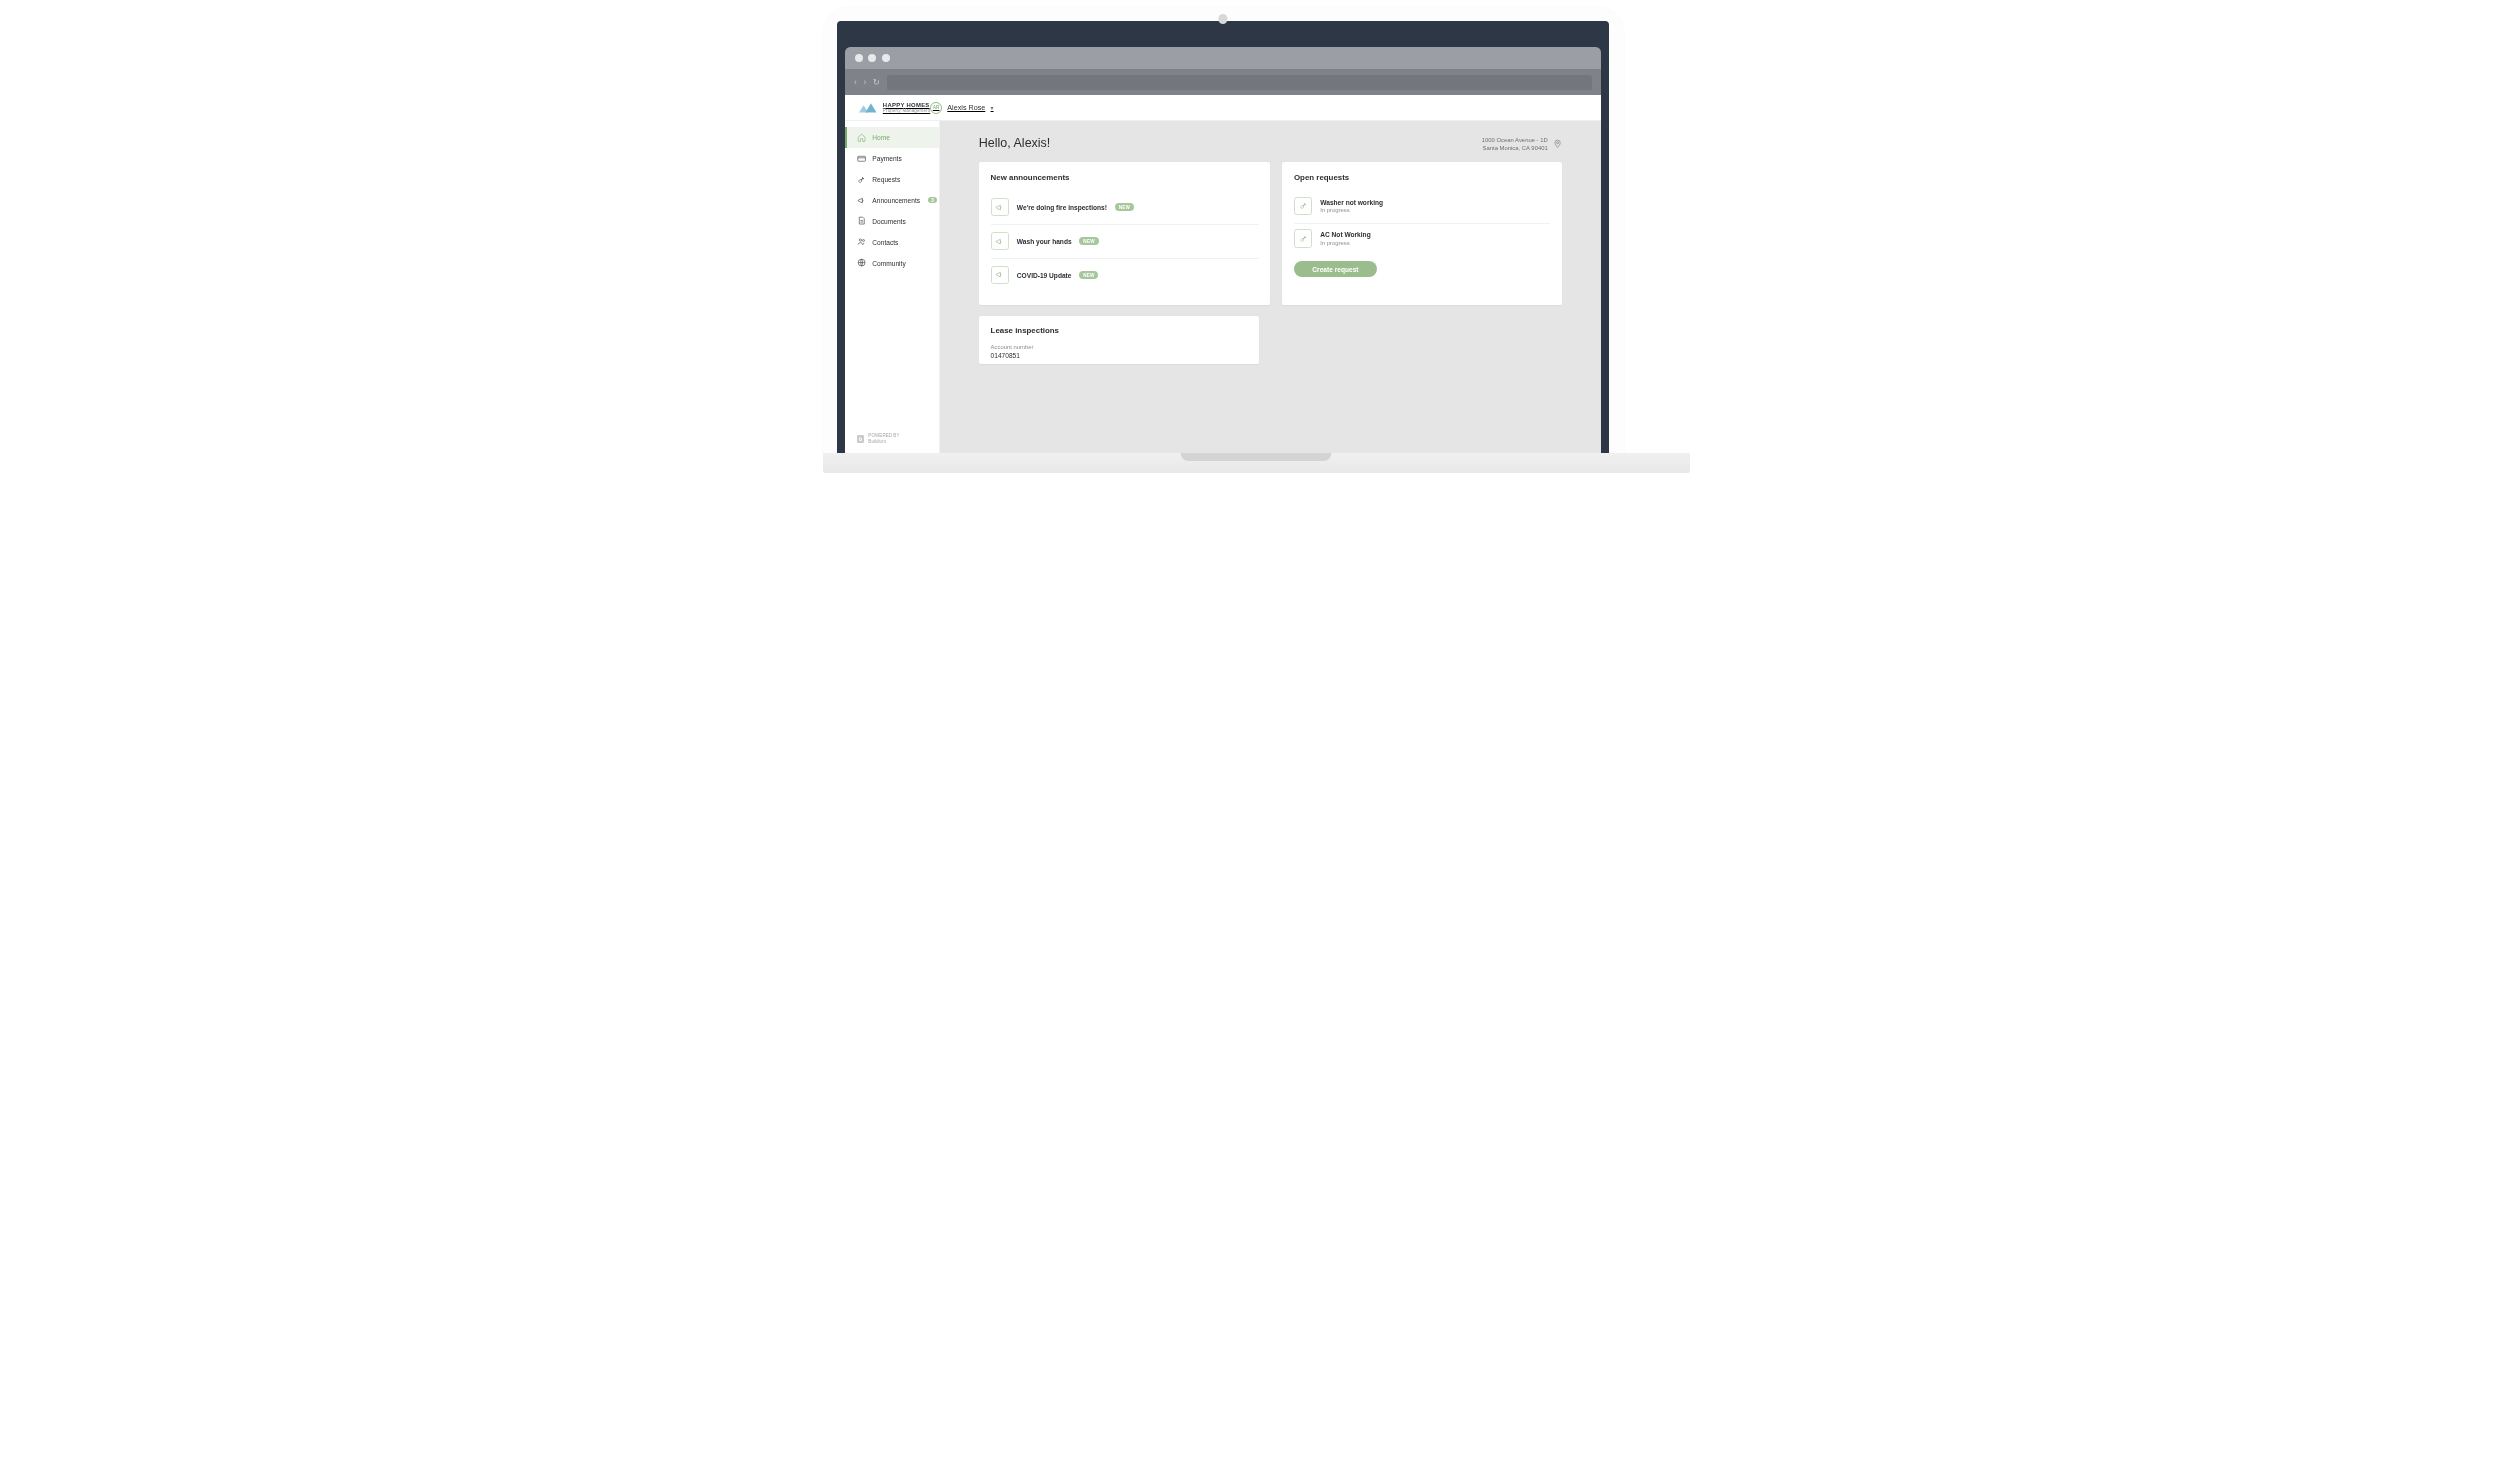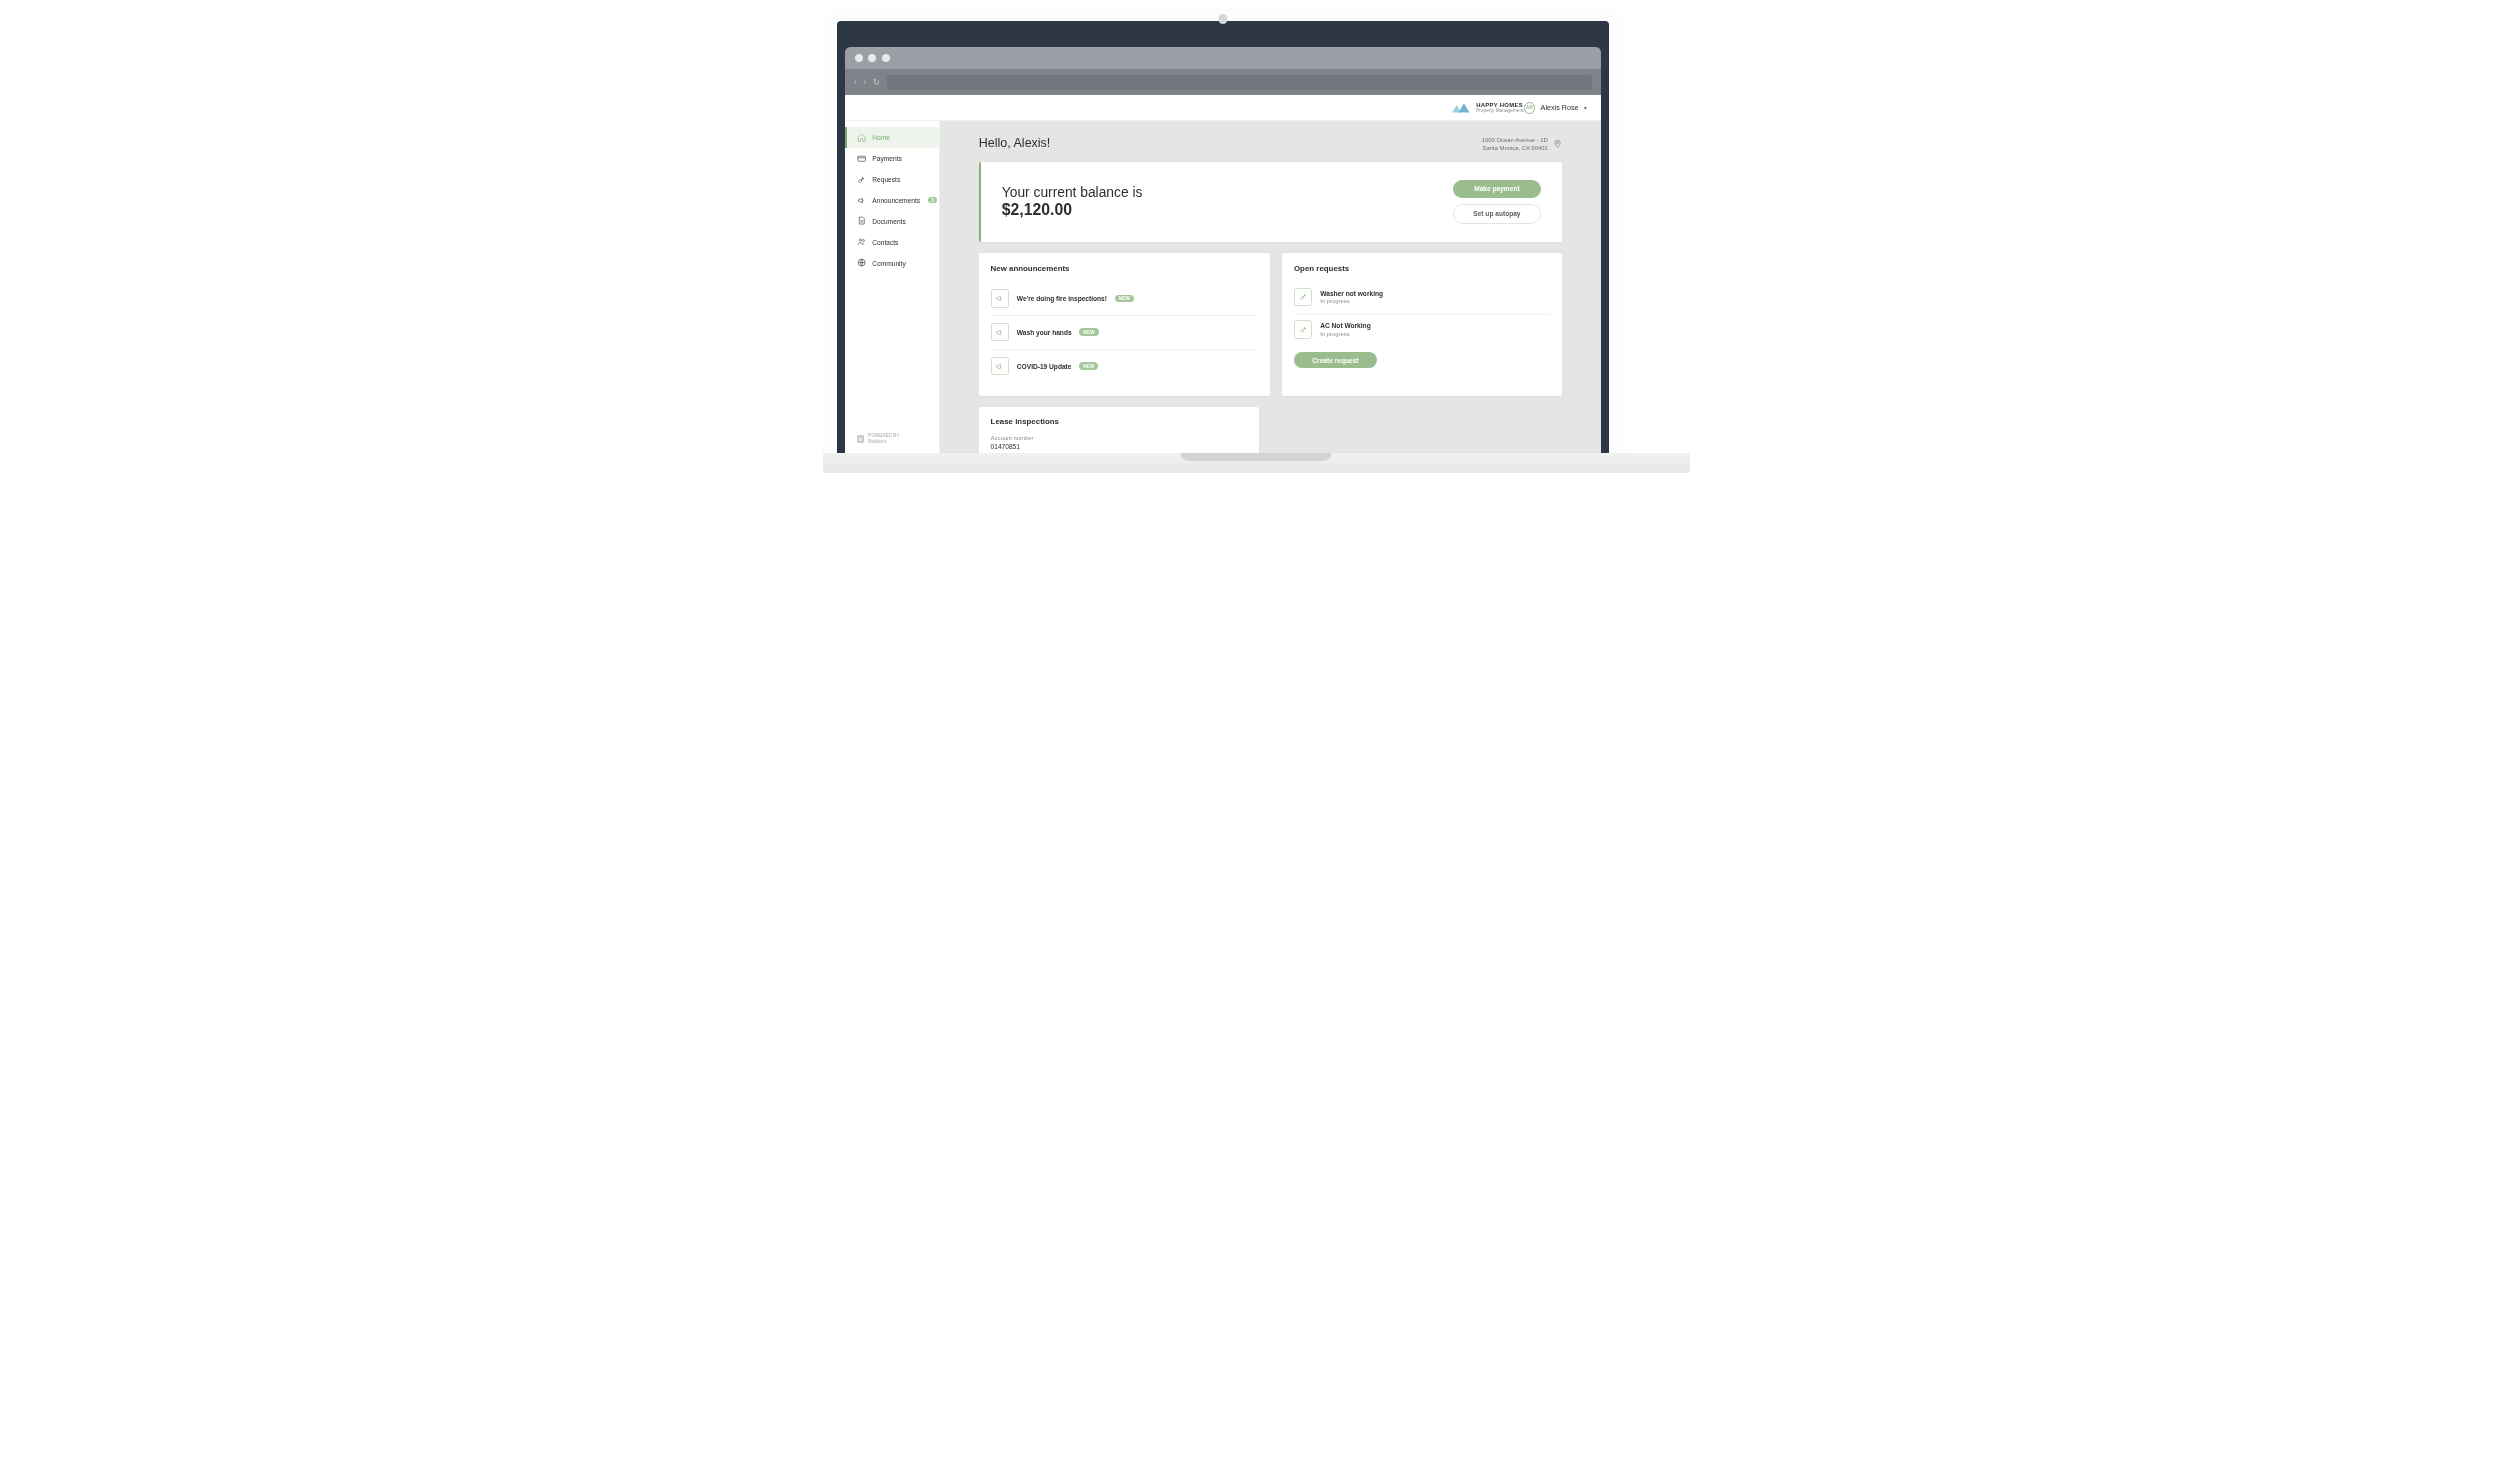--- a/index.html
+++ b/index.html
@@ -7,21 +7,21 @@
 .device-frame { width: 801px; background: #fdfdfd; border-radius: 26px 26px 0 0; padding: 14.4px 14.4px 0; box-shadow: 0 0 0 0.7px rgba(0,0,0,0.02); position: relative; }
 .camera { width: 9.2px; height: 9.2px; background: #d8d8d8; border-radius: 50%; position: absolute; top: 7.9px; left: 50%; transform: translateX(-50%); }
 .screen-bezel { background: #2e3746; padding: 26px 7.9px 0; border-radius: 3.9px 3.9px 0 0; overflow: hidden; height: 433px; }
 .browser-chrome { background: #9c9ea5; border-radius: 5.3px 5.3px 0 0; }
 .window-controls { display: flex; gap: 5.9px; padding: 7.2px 9.9px; align-items: center; }
 .window-dot { width: 7.9px; height: 7.9px; border-radius: 50%; background: #e9e9ea; }
 .toolbar { background: #808289; padding: 5.9px 9.2px; display: flex; align-items: center; gap: 6.6px; }
 .nav-arrow { color: #c6c7cb; font-size: 8.5px; cursor: pointer; }
 .url-bar { flex: 1; height: 14.4px; background: #74767e; border-radius: 2.6px; }
 .app { background: #fff; display: flex; flex-direction: column; height: 358px; }
-.topbar { display: flex; justify-content: flex-end; align-items: center; padding: 6.6px 14.4px; border-bottom: 0.7px solid #eef0f1; }
+.topbar { display: flex; justify-content: flex-start; align-items: center; padding: 6.6px 14.4px; border-bottom: 0.7px solid #eef0f1; text-decoration: underline; }
 .logo-area { display: flex; align-items: center; gap: 5.3px; }
 .logo-svg { width: 18.4px; height: 11.8px; }
 .logo-text { font-size: 5.9px; font-weight: 700; color: #2b2f33; letter-spacing: 0.3px; }
 .logo-sub { font-size: 4.6px; color: #8a8f94; letter-spacing: 0.1px; }
 .user-menu { display: flex; align-items: center; gap: 5.3px; cursor: pointer; }
 .avatar-circle { width: 11.8px; height: 11.8px; border: 0.7px solid #90b886; border-radius: 50%; display: flex; align-items: center; justify-content: center; color: #90b886; font-size: 4.6px; font-weight: 600; }
 .user-name { font-size: 7.2px; color: #2b2f33; }
 .chevron { font-size: 5.9px; color: #6b7075; }
 .body { display: flex; flex: 1; overflow: hidden; }
 .sidebar { width: 95px; background: #fff; border-right: 0.7px solid #eef0f1; display: flex; flex-direction: column; }
@@ -191,30 +191,20 @@
                 <div class="address-lines">
                   <div>1000 Ocean Avenue - 1D</div>
                   <div>Santa Monica, CA 90401</div>
                 </div>
                 <span class="pin-icon"><svg viewBox="0 0 24 24">
                         <path d="M12 22s7-7 7-12a7 7 0 0 0-14 0c0 5 7 12 7 12z"></path>
                         <circle cx="12" cy="10" r="2.5"></circle>
                       </svg></span>
               </div>
             </div>
-            <div class="balance-card">
-              <div>
-                <div class="balance-label">Your current balance is</div>
-                <div class="balance-amount">$2,120.00</div>
-              </div>
-              <div class="balance-actions">
-                <button class="btn-primary">Make payment</button>
-                <button class="btn-secondary">Set up autopay</button>
-              </div>
-            </div>
             <div class="two-col">
               <div class="panel panel-right">
                 <div class="panel-title">New announcements</div>
                 <div class="ann-row">
                   <div class="item-icon-box">
                         <svg viewBox="0 0 24 24">
                           <path d="M3 11v2l11 5V6zM14 9a4 4 0 0 1 0 6"></path>
                         </svg>
                       </div>
                   <div class="ann-title">We're doing fire inspections!</div>

